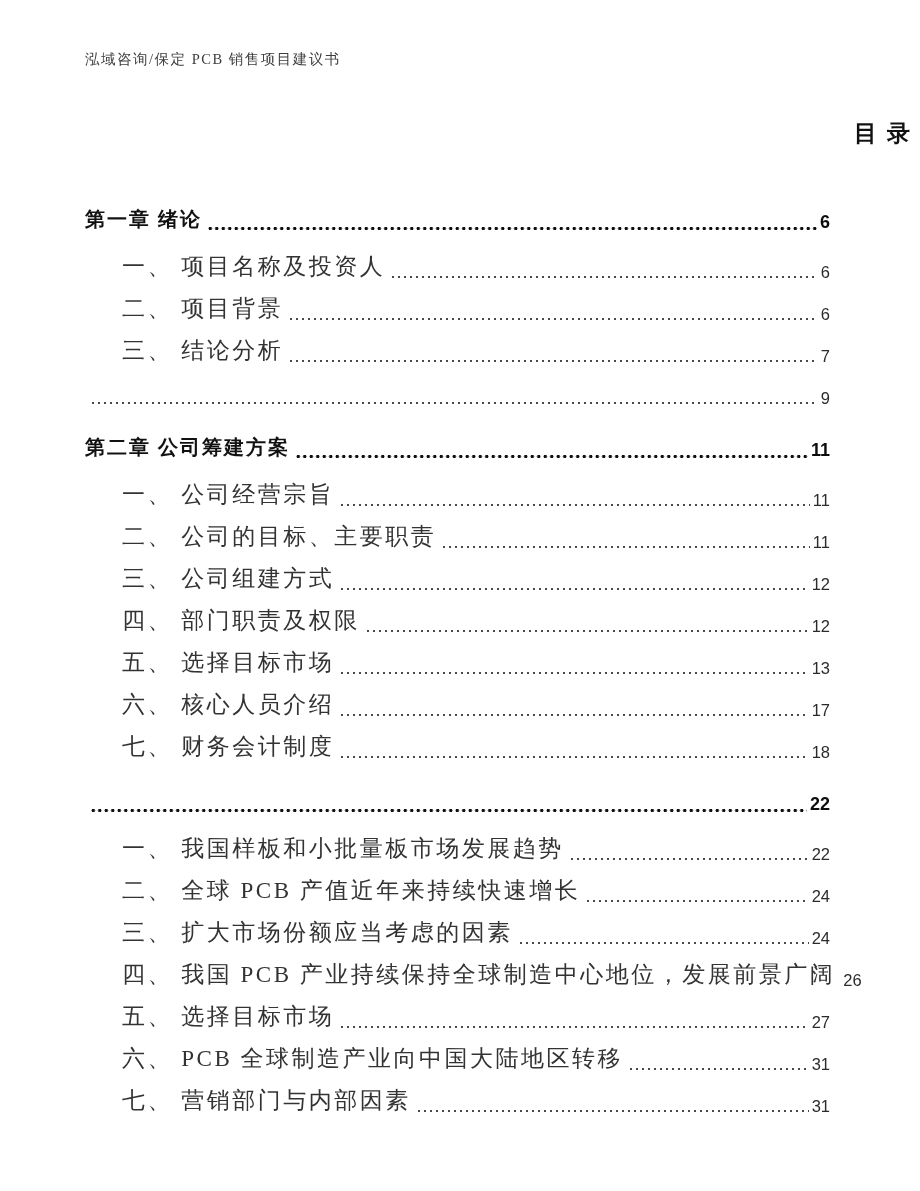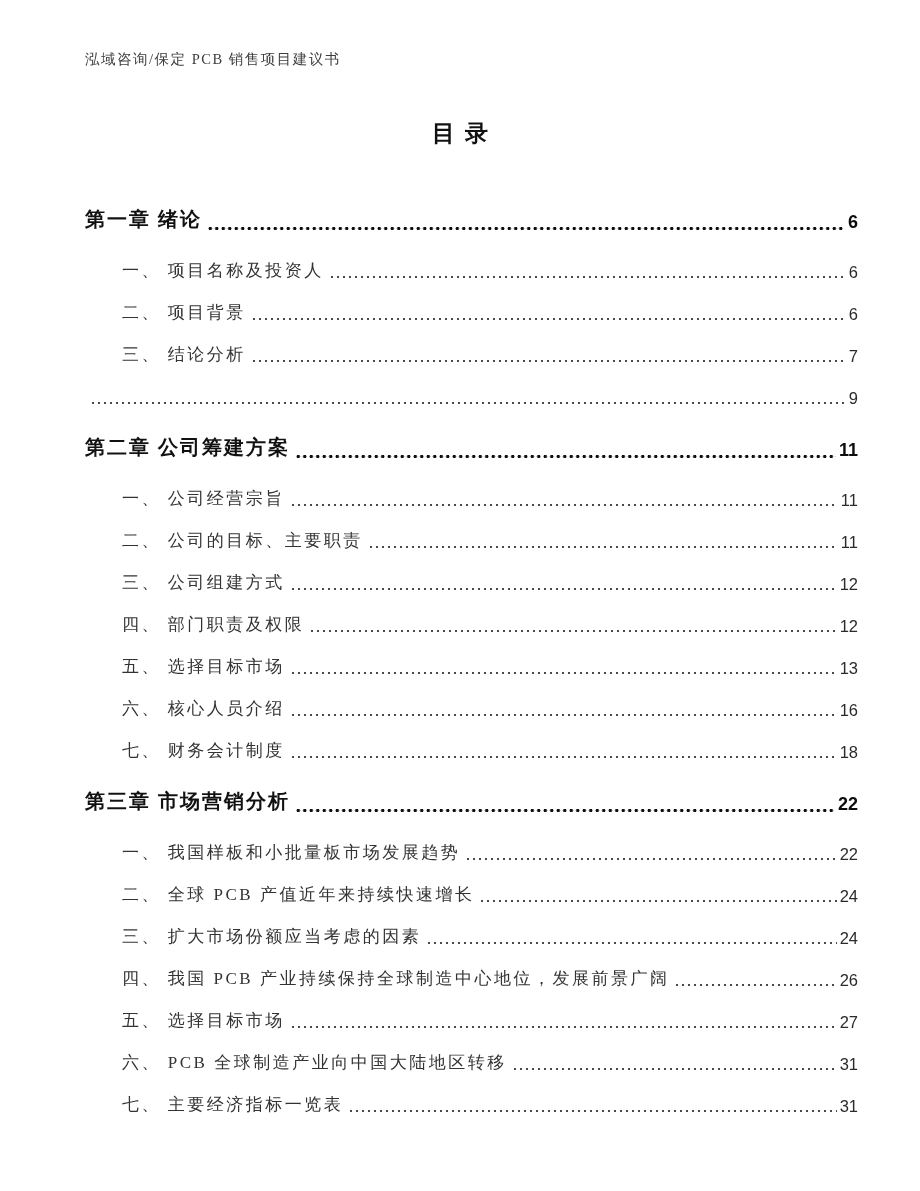--- a/index.html
+++ b/index.html
@@ -23,32 +23,32 @@
     left: 85px;
     font-size: 14.5px;
     letter-spacing: 1.5px;
     color: #3d3d3d;
   }
   .doc-title {
     position: absolute;
     top: 118px;
     left: 0;
     width: 100%;
-    text-align: center;
+    text-align: right;
     font-size: 23px;
     font-weight: bold;
     letter-spacing: 10px;
     text-indent: 10px; 
     color: #111111;
   }
   .toc {
     position: absolute;
     top: 188px;
     left: 85px;
-    right: 62px;
+    right: 90px;
   }
   .toc-row {
     display: flex;
     align-items: flex-end;
     height: 42px;
     padding-bottom: 8px;
     white-space: nowrap;
   }
   .toc-row.chapter {
     margin-top: 11px;
@@ -56,21 +56,21 @@
     height: 40px;
     padding-bottom: 6px;
   }
   .chapter .toc-text {
     font-size: 20px;
     font-weight: bold;
     letter-spacing: 2px;
     color: #111111;
   }
   .item .toc-text {
-    font-size: 17px;
+    font-size: 23px;
     letter-spacing: 2.5px;
     color: #333333;
     padding-left: 37px;
     margin-top: 31px;
   }
   .leader {
     flex: 1 1 auto;
     height: 6px;
     margin: 0 3px 2px 5px;
     background-image: radial-gradient(circle, #4a4a4a 1.1px, rgba(0,0,0,0) 1.5px);
@@ -157,30 +157,29 @@
       <span class="toc-page">12</span>
     </div>
     <div class="toc-row item">
       <span class="toc-text">五、 选择目标市场</span>
       <span class="leader"></span>
       <span class="toc-page">13</span>
     </div>
     <div class="toc-row item">
       <span class="toc-text">六、 核心人员介绍</span>
       <span class="leader"></span>
-      <span class="toc-page">16</span>
+      <span class="toc-page">17</span>
     </div>
     <div class="toc-row item">
       <span class="toc-text">七、 财务会计制度</span>
       <span class="leader"></span>
       <span class="toc-page">18</span>
     </div>
 
     <div class="toc-row chapter">
-      <span class="toc-text">第三章 市场营销分析</span>
       <span class="leader"></span>
       <span class="toc-page">22</span>
     </div>
     <div class="toc-row item">
       <span class="toc-text">一、 我国样板和小批量板市场发展趋势</span>
       <span class="leader"></span>
       <span class="toc-page">22</span>
     </div>
     <div class="toc-row item">
       <span class="toc-text">二、 全球 PCB 产值近年来持续快速增长</span>
@@ -201,19 +200,19 @@
       <span class="toc-text">五、 选择目标市场</span>
       <span class="leader"></span>
       <span class="toc-page">27</span>
     </div>
     <div class="toc-row item">
       <span class="toc-text">六、 PCB 全球制造产业向中国大陆地区转移</span>
       <span class="leader"></span>
       <span class="toc-page">31</span>
     </div>
     <div class="toc-row item">
-      <span class="toc-text">七、 主要经济指标一览表</span>
+      <span class="toc-text">七、 营销部门与内部因素</span>
       <span class="leader"></span>
       <span class="toc-page">31</span>
     </div>
 
   </div>
 </div>
 
 </body></html>

